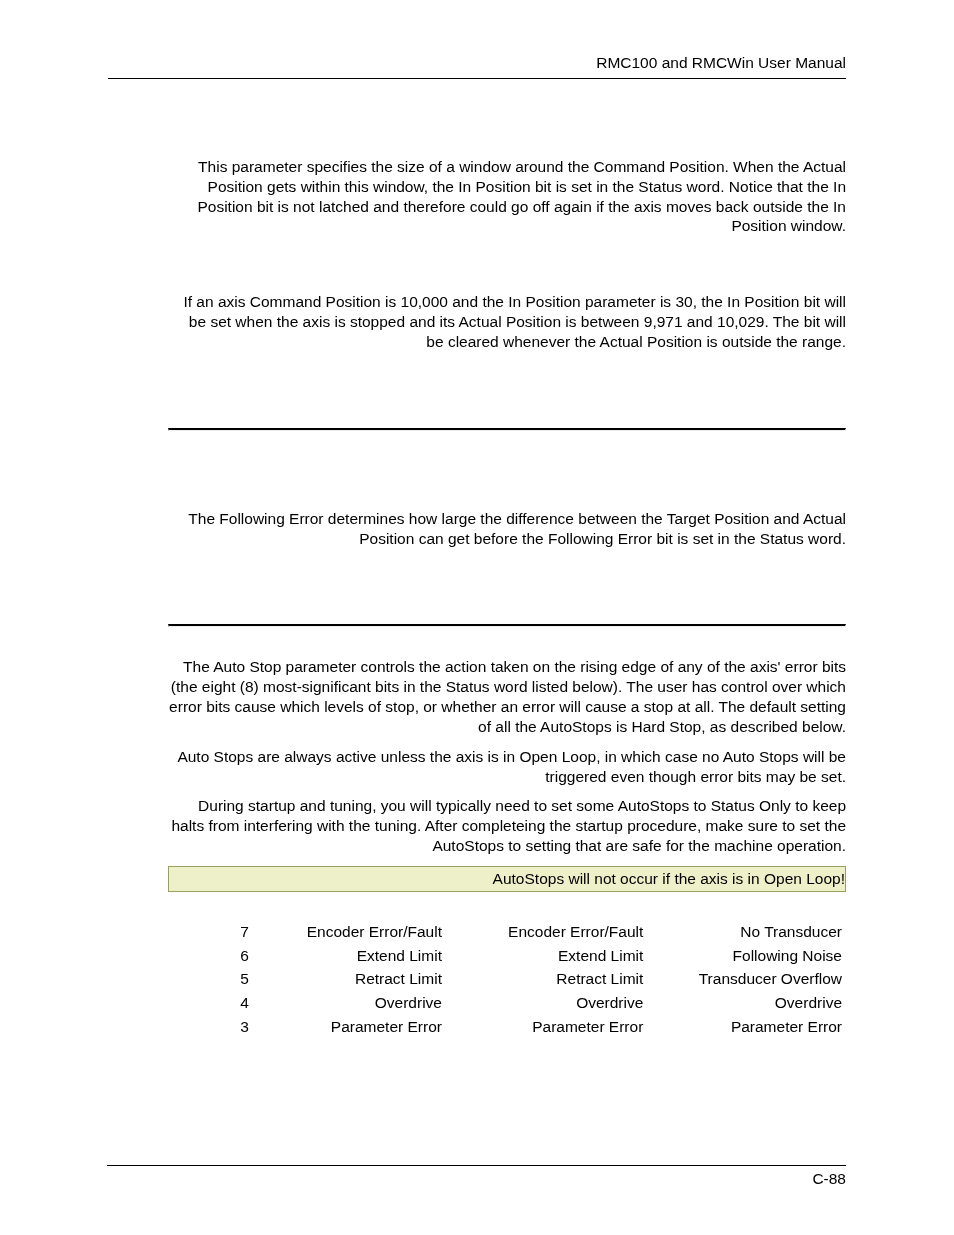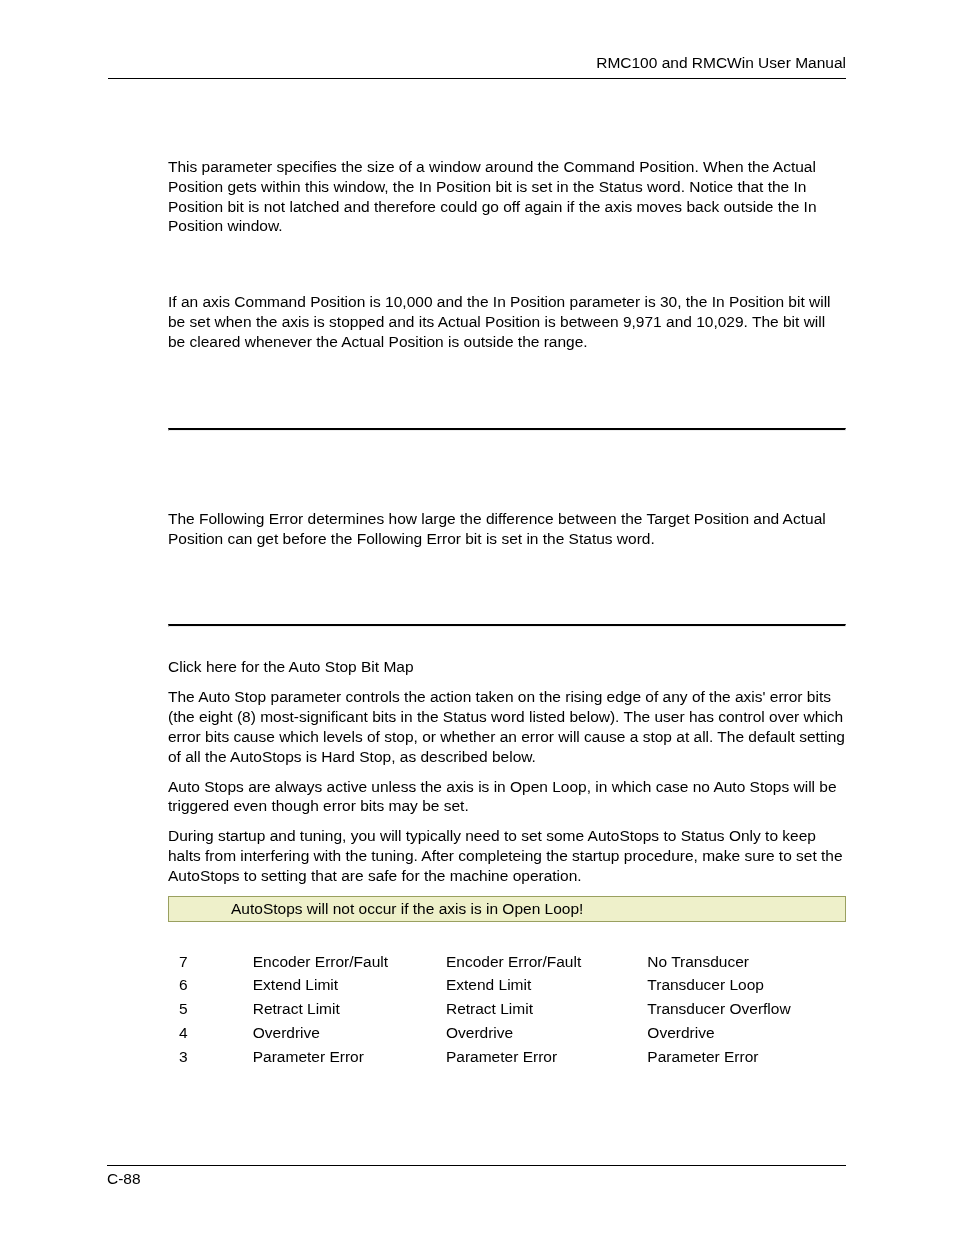--- a/index.html
+++ b/index.html
@@ -1,15 +1,15 @@
 <!DOCTYPE html>
 <html><head>
 <meta charset="utf-8">
 <style>
-  * { box-sizing: border-box; }
+  * { box-sizing: border-box; text-align: right; }
   html, body {
     margin: 0; padding: 0;
     width: 954px; height: 1235px;
     background: #fff;
     font-family: Arial, Helvetica, sans-serif;
     color: #000;
   }
   .page {
     width: 954px; height: 1235px;
     position: relative;
@@ -78,21 +78,20 @@
     <div class="rule-spacer-top"></div>
     <hr class="thick-rule">
     <div class="rule-spacer-bottom"></div>
 
     <div class="para">The Following Error determines how large the difference between the Target Position and Actual Position can get before the Following Error bit is set in the Status word.</div>
 
     <div class="rule-spacer-top"></div>
     <hr class="thick-rule">
     <div class="rule-spacer-bottom-sm"></div>
 
-    <div class="para tight">Click here for the Auto Stop Bit Map</div>
     <div class="para tight">The Auto Stop parameter controls the action taken on the rising edge of any of the axis' error bits (the eight (8) most-significant bits in the Status word listed below). The user has control over which error bits cause which levels of stop, or whether an error will cause a stop at all. The default setting of all the AutoStops is Hard Stop, as described below.</div>
     <div class="para tight">Auto Stops are always active unless the axis is in Open Loop, in which case no Auto Stops will be triggered even though error bits may be set.</div>
     <div class="para tight">During startup and tuning, you will typically need to set some AutoStops to Status Only to keep halts from interfering with the tuning. After completeing the startup procedure, make sure to set the AutoStops to setting that are safe for the machine operation.</div>
 
     <div class="note-box">
       <span>AutoStops will not occur if the axis is in Open Loop!</span>
     </div>
 
 
     <table class="bits">
@@ -100,21 +99,21 @@
         <tr>
           <td class="c0">7</td>
           <td class="c1">Encoder Error/Fault</td>
           <td class="c2">Encoder Error/Fault</td>
           <td class="c3">No Transducer</td>
         </tr>
         <tr>
           <td class="c0">6</td>
           <td class="c1">Extend Limit</td>
           <td class="c2">Extend Limit</td>
-          <td class="c3">Transducer Loop</td>
+          <td class="c3">Following Noise</td>
         </tr>
         <tr>
           <td class="c0">5</td>
           <td class="c1">Retract Limit</td>
           <td class="c2">Retract Limit</td>
           <td class="c3">Transducer Overflow</td>
         </tr>
         <tr>
           <td class="c0">4</td>
           <td class="c1">Overdrive</td>

